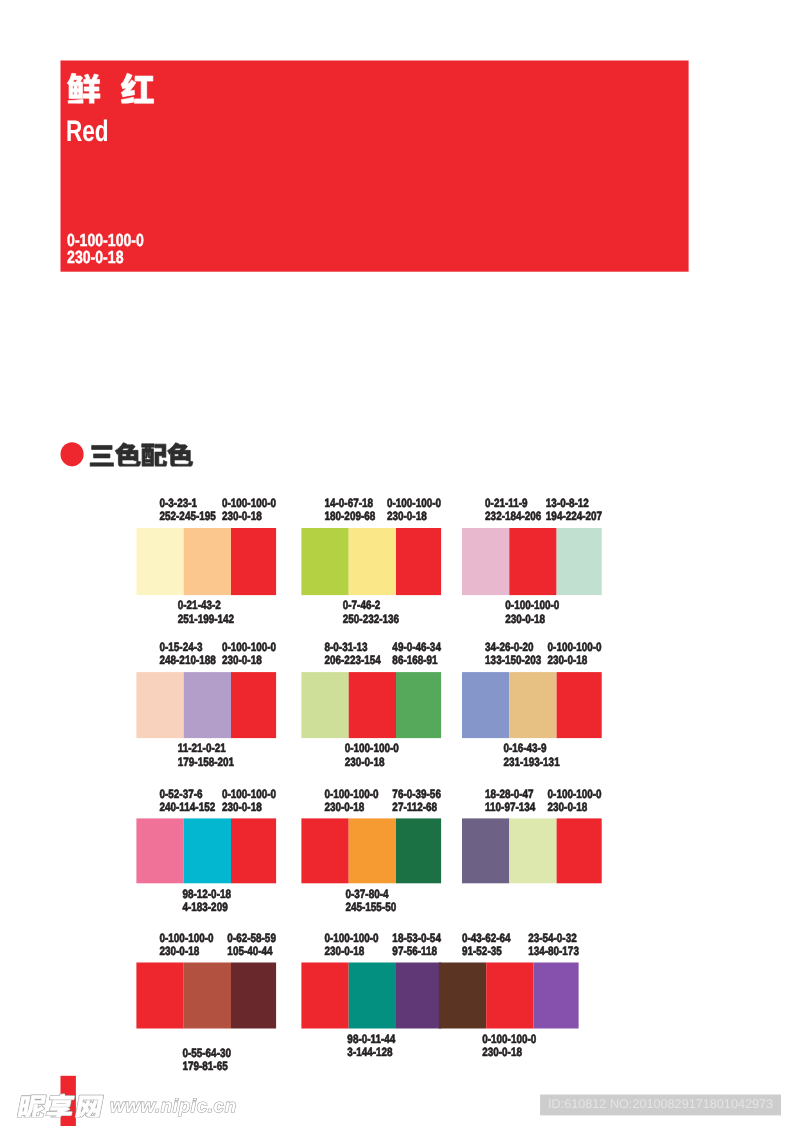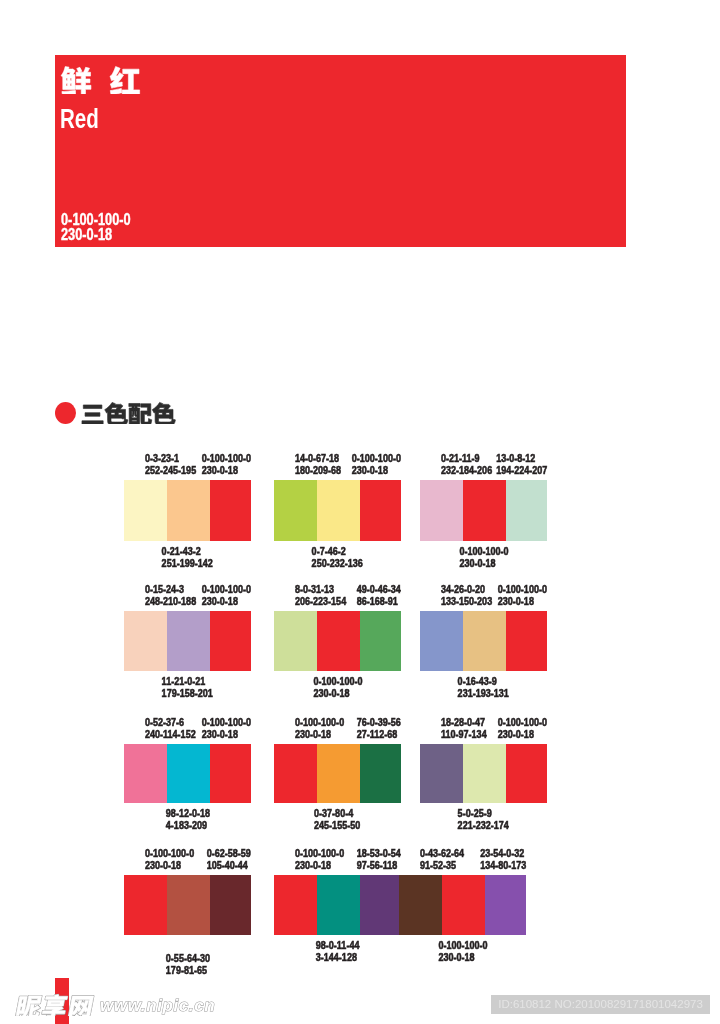--- a/index.html
+++ b/index.html
@@ -167,21 +167,20 @@
         <div class="lbl lbl-c" style="top:91px;"><span class="stack"><span>0-37-80-4</span><br><span>245-155-50</span></span></div>
       </div>
       <div class="group" style="left:420px;top:716px;height:109px;">
         <div class="lbl lbl-l" style="top:0;"><span class="stack"><span>18-28-0-47</span><br><span>110-97-134</span></span></div>
         <div class="lbl lbl-r" style="top:0;"><span class="stack"><span>0-100-100-0</span><br><span>230-0-18</span></span></div>
         <div class="swatches" style="top:28px;height:59px;">
           <div class="sw" style="background:#6E6186;width:43px;"></div>
           <div class="sw" style="background:#DDE8AE;width:43px;"></div>
           <div class="sw" style="background:#ED272D;width:41px;"></div>
         </div>
-        <div class="lbl lbl-c" style="top:91px;"><span class="stack"><span>5-0-25-9</span><br><span>221-232-174</span></span></div>
       </div>
       <div class="group" style="left:124px;top:847px;height:110px;">
         <div class="lbl lbl-l" style="top:0;"><span class="stack"><span>0-100-100-0</span><br><span>230-0-18</span></span></div>
         <div class="lbl lbl-r" style="top:0;"><span class="stack"><span>0-62-58-59</span><br><span>105-40-44</span></span></div>
         <div class="swatches" style="top:28px;height:60px;">
           <div class="sw" style="background:#ED272D;width:43px;"></div>
           <div class="sw" style="background:#B35141;width:43px;"></div>
           <div class="sw" style="background:#69282C;width:41px;"></div>
         </div>
         <div class="lbl lbl-c" style="top:92px;margin-top:13px;"><span class="stack"><span>0-55-64-30</span><br><span>179-81-65</span></span></div>

